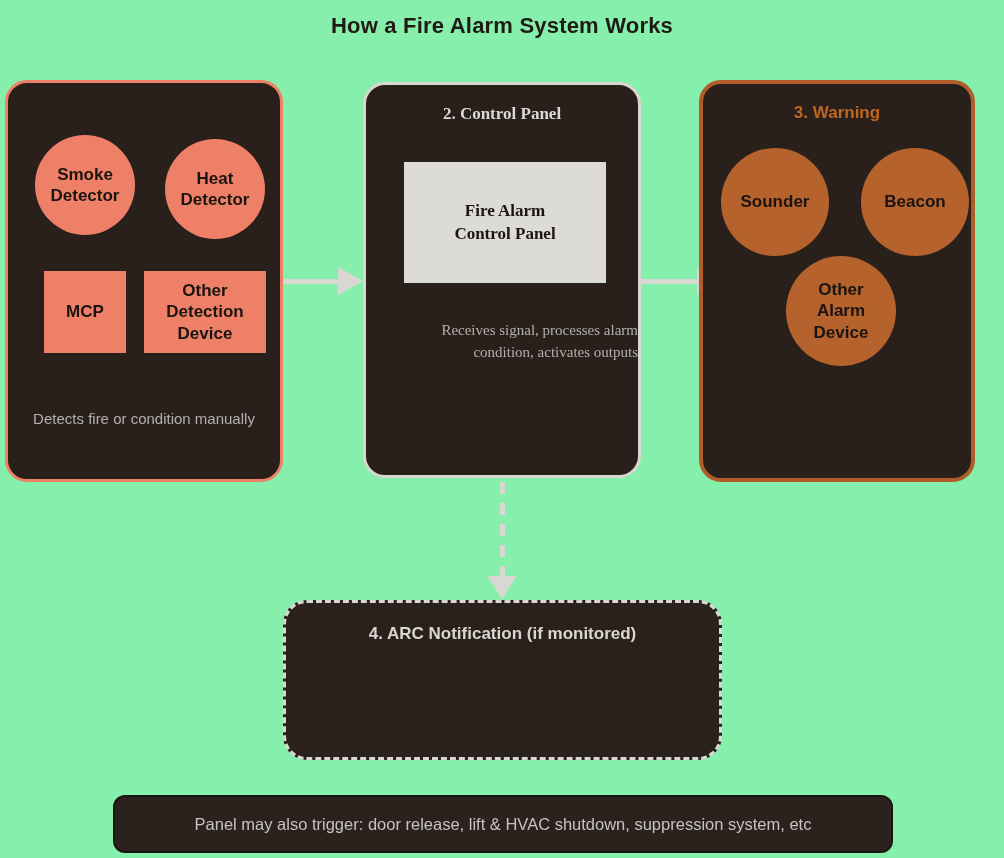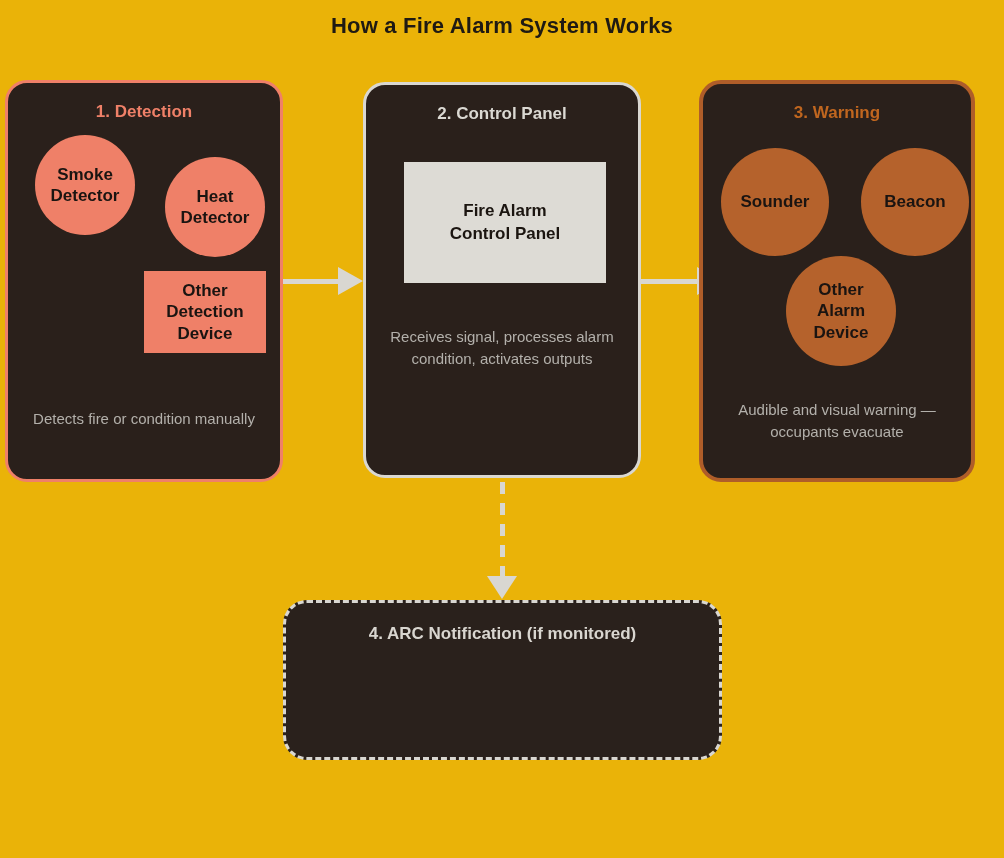--- a/index.html
+++ b/index.html
@@ -3,37 +3,37 @@
 <meta charset="utf-8">
 <style>
   html,body{margin:0;padding:0;}
   body{
     font-family:"Liberation Sans","DejaVu Sans",sans-serif;
     background:#486f4e;
   }
   .canvas{
     position:relative;
     width:1004px;height:858px;
-    background:#eab308;
+    background:#86efac;
     overflow:hidden;
   }
   .main-title{
     position:absolute;left:0;top:13px;width:100%;
     text-align:center;
     font-size:22px;font-weight:bold;color:#1f1a13;
     letter-spacing:.2px;
   }
   .stage-box{
     position:absolute;
     background:#2a201b;
     border-radius:22px;
     box-sizing:border-box;
   }
   .box-detection{left:5px;top:80px;width:278px;height:402px;border:3px solid #ef8068;}
-  .box-control{left:363px;top:82px;width:278px;height:396px;border:3px solid #d9d7d1;}
+  .box-control{left:363px;top:82px;width:278px;height:396px;border:3px solid #d9d7d1;font-family:Liberation Serif, serif;}
   .box-warning{left:699px;top:80px;width:276px;height:402px;border:4px solid #af5d29;}
   .stage-title{
     position:absolute;left:0;top:19px;width:100%;
     text-align:center;font-size:17px;font-weight:bold;
   }
   .box-detection .stage-title{color:#ef8068;}
   .box-control .stage-title{color:#dbd9d3;}
   .box-warning .stage-title{color:#c0661f;}
   .node{
     position:absolute;
@@ -53,21 +53,21 @@
     display:flex;align-items:center;justify-content:center;
     text-align:center;font-weight:bold;font-size:17px;line-height:1.3;
     color:#1b1510;white-space:pre-line;
   }
   .stage-caption{
     position:absolute;left:0;width:100%;
     text-align:center;font-size:15px;line-height:1.45;
     color:#b3b0ab;white-space:pre-line;
   }
   .box-detection .stage-caption{top:325px;}
-  .box-control .stage-caption{top:241px;}
+  .box-control .stage-caption{top:235px;text-align:right;}
   .box-warning .stage-caption{top:315px;}
   .arrow-line{
     position:absolute;height:5px;background:#d9d7d1;top:279px;
   }
   .arrow-head-right{
     position:absolute;top:267px;width:0;height:0;
     border-top:14px solid transparent;
     border-bottom:14px solid transparent;
     border-left:25px solid #d9d7d1;
   }
@@ -108,25 +108,25 @@
   }
 </style>
 </head>
 <body>
 
 <div class="canvas">
 
   <div class="main-title">How a Fire Alarm System Works</div>
 
   <div class="stage-box box-detection">
-    <div class="stage-title">1. Detection</div>
     <div class="node circle salmon" style="left:27px;top:52px;width:100px;height:100px;">Smoke
 Detector</div>
-    <div class="node circle salmon" style="left:157px;top:74px;width:100px;height:100px;">Heat
+    <div class="node circle salmon" style="left:157px;top:56px;width:100px;height:100px;">Heat
 Detector</div>
+    <div class="node salmon" style="left:36px;top:188px;width:82px;height:82px;">MCP</div>
     <div class="node salmon" style="left:136px;top:188px;width:122px;height:82px;">Other
 Detection
 Device</div>
     <div class="stage-caption">Detects fire or condition manually</div>
   </div>
 
   <div class="arrow-line" style="left:283px;width:57px;"></div>
   <div class="arrow-head-right" style="left:338px;"></div>
 
   <div class="stage-box box-control">
@@ -140,25 +140,26 @@
   <div class="arrow-line" style="left:641px;width:57px;"></div>
   <div class="arrow-head-right" style="left:697px;"></div>
 
   <div class="stage-box box-warning">
     <div class="stage-title">3. Warning</div>
     <div class="node circle orange" style="left:158px;top:64px;width:108px;height:108px;">Beacon</div>
     <div class="node circle orange" style="left:18px;top:64px;width:108px;height:108px;">Sounder</div>
     <div class="node circle orange" style="left:83px;top:172px;width:110px;height:110px;">Other
 Alarm
 Device</div>
-    <div class="stage-caption">Audible and visual warning —
-occupants evacuate</div>
   </div>
 
   <div class="dashed-line-vert"></div>
   <div class="arrow-head-down"></div>
 
   <div class="arc-box">
     <div class="arc-title">4. ARC Notification (if monitored)</div>
   </div>
 
+  <div class="note-bar">
+    <span>Panel may also trigger: door release, lift &amp; HVAC shutdown, suppression system, etc</span>
+  </div>
 
 </div>
 
 </body></html>

